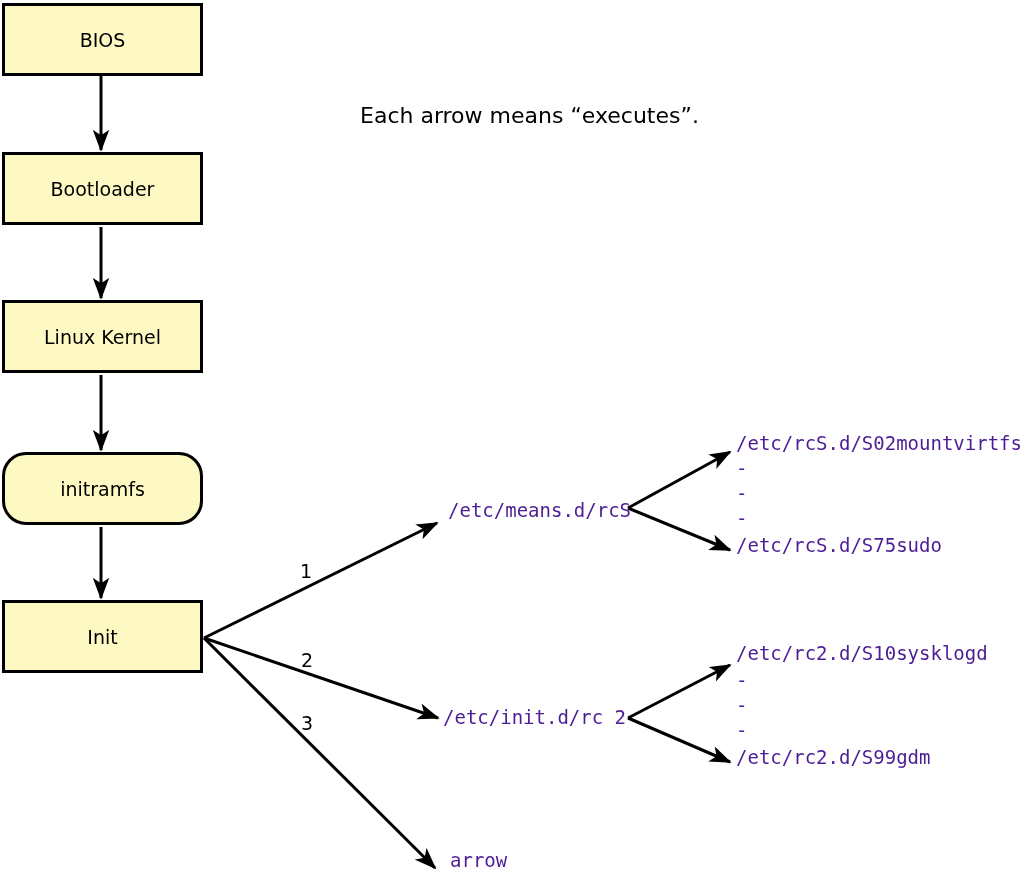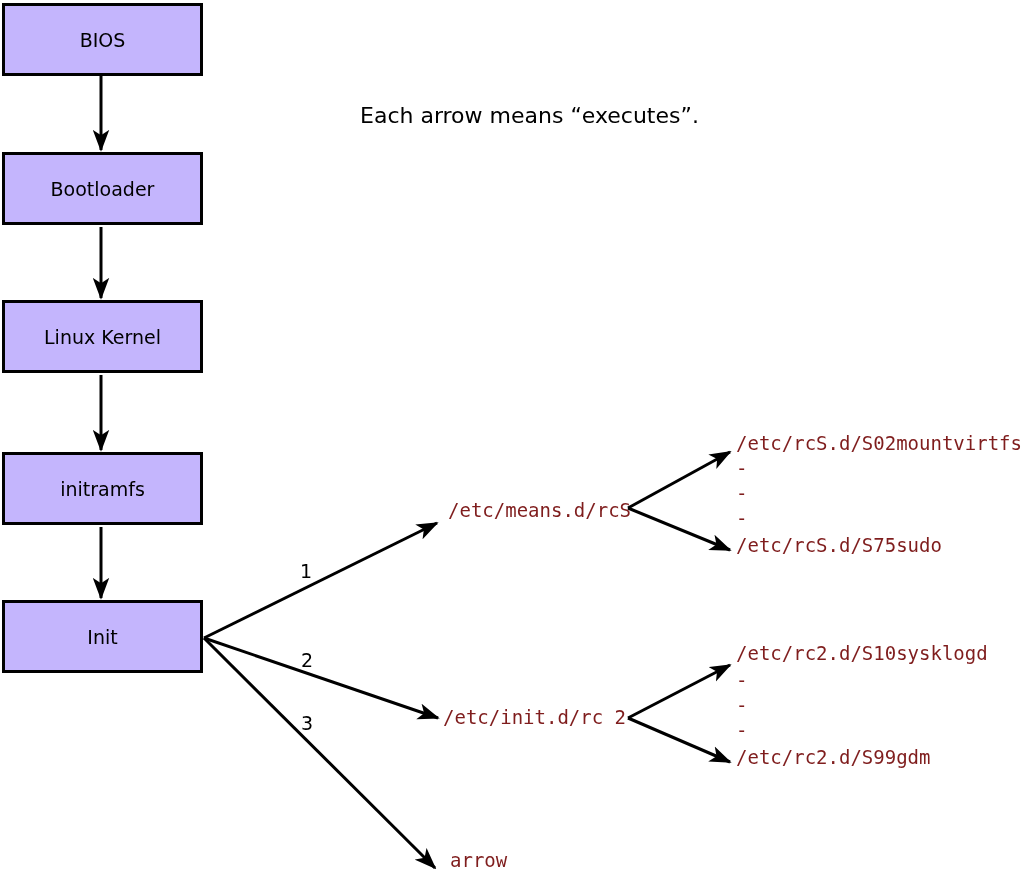--- a/index.html
+++ b/index.html
@@ -23,46 +23,46 @@
     width: 1024px;
     height: 875px;
   }
   .node-box {
     position: absolute;
     left: 2px;
     width: 201px;
     height: 73px;
     border: 3px solid #000000;
     box-sizing: border-box;
-    background: #c4b5fd;
+    background: #fef9c3;
     display: flex;
     align-items: center;
     justify-content: center;
     font-size: 19px;
     color: #000000;
   }
   .box-bios       { top: 3px; }
   .box-bootloader { top: 152px; }
   .box-kernel     { top: 300px; text-align: center; }
-  .box-initramfs  { top: 452px; }
+  .box-initramfs  { top: 452px; border-radius: 24px; }
   .box-init       { top: 600px; }
   .caption {
     position: absolute;
     left: 360px;
     top: 103px;
     font-size: 22px;
     white-space: nowrap;
   }
   .mono {
     position: absolute;
     font-family: "DejaVu Sans Mono", "Liberation Mono", monospace;
     font-size: 19px;
     line-height: 24px;
     white-space: pre;
-    color: #7f1d1d;
+    color: #4c1d95;
   }
   .num-label {
     position: absolute;
     width: 16px;
     text-align: center;
     font-size: 19px;
     line-height: 24px;
   }
   .lbl-1 { left: 298px; top: 559px; }
   .lbl-2 { left: 299px; top: 648px; }

